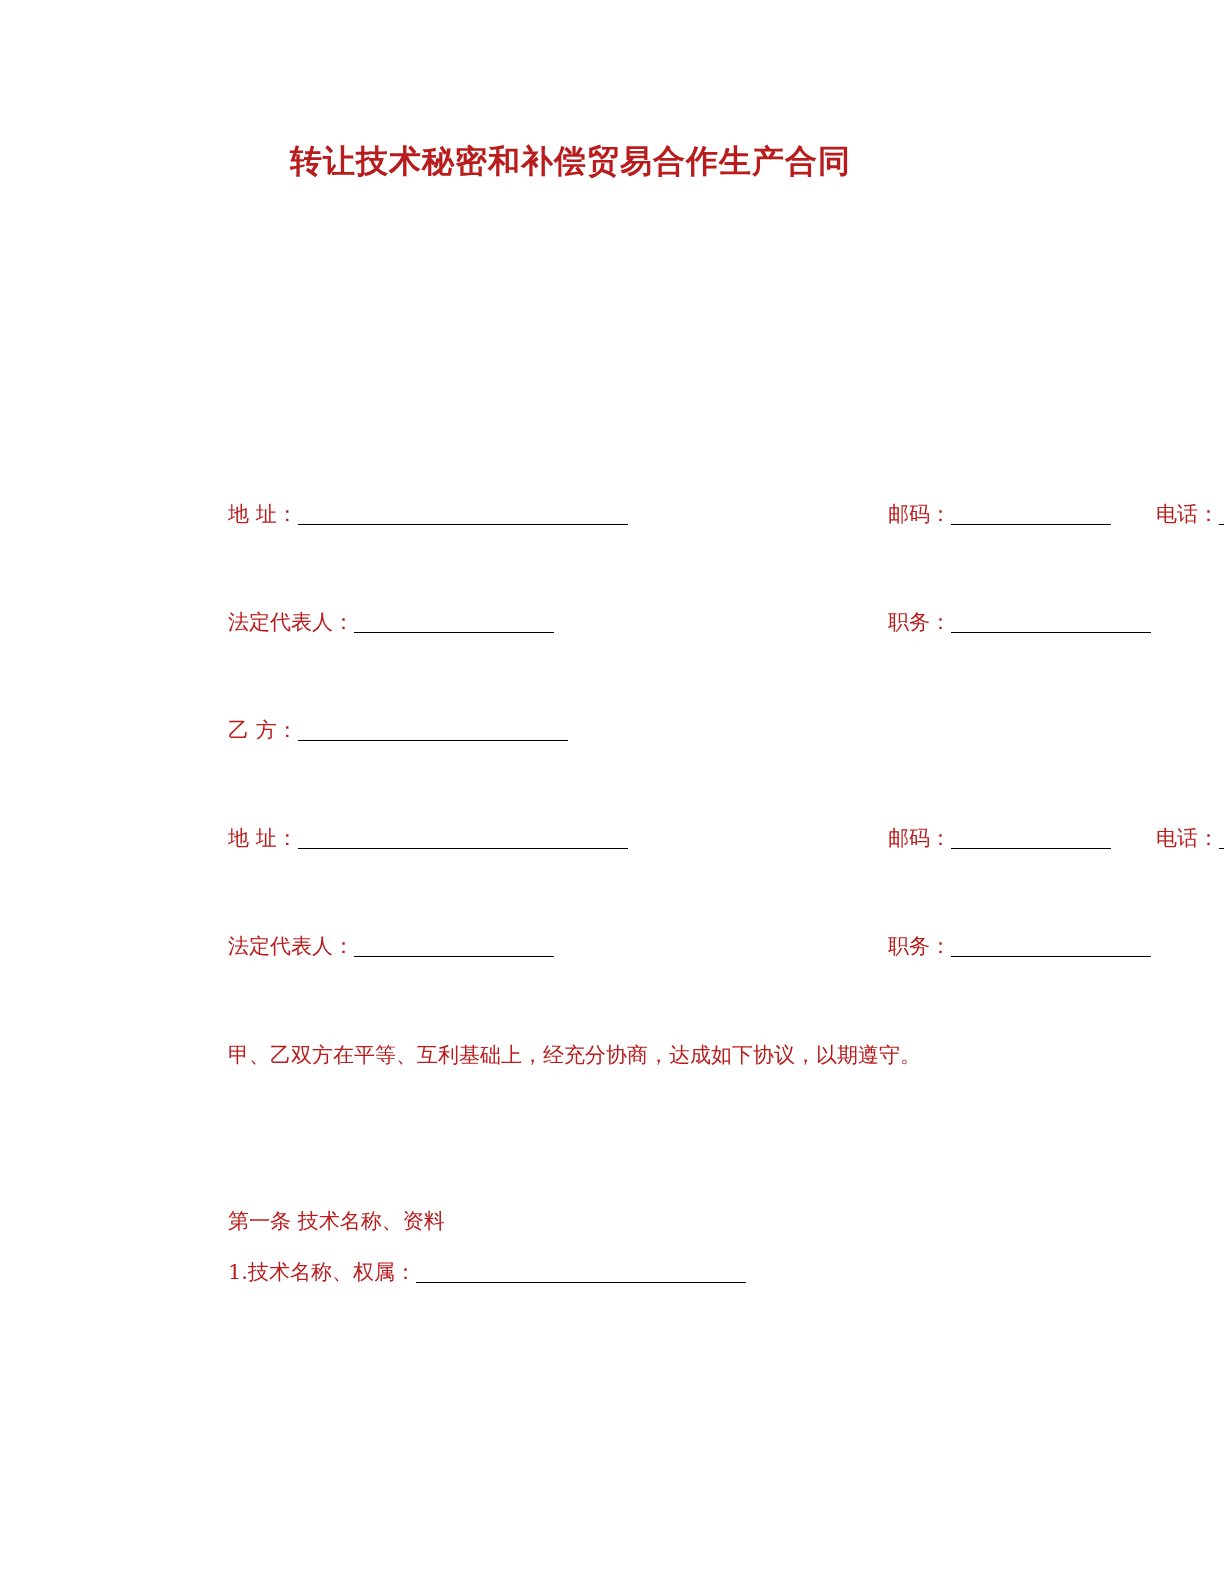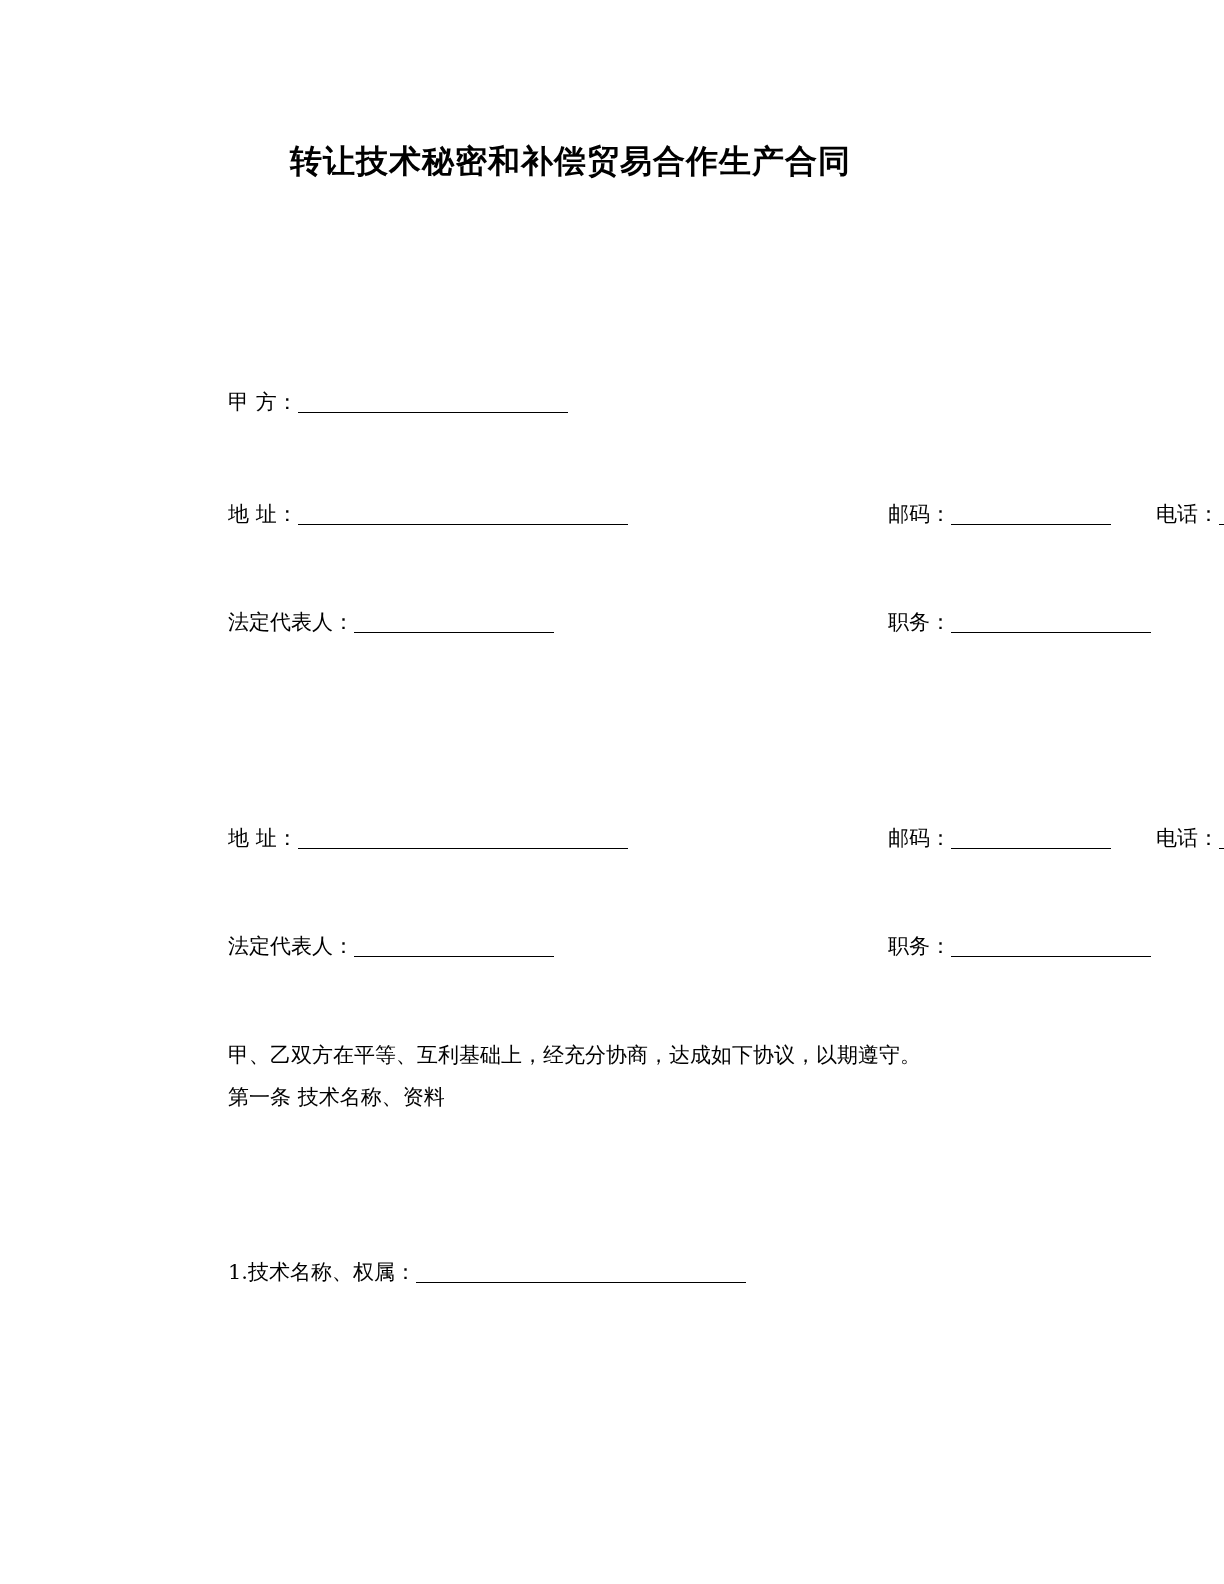--- a/index.html
+++ b/index.html
@@ -6,21 +6,21 @@
     margin: 0;
     padding: 0;
     background: #ffffff;
   }
   .page {
     position: relative;
     width: 984px;
     height: 1584px;
     background: #ffffff;
     font-family: "DejaVu Serif", "Liberation Serif", serif;
-    color: #000000;
+    color: #b91c1c;
     box-sizing: border-box;
   }
   .doc-title {
     position: absolute;
     left: 290px;
     top: 140px;
     font-family: "DejaVu Sans", "Liberation Sans", sans-serif;
     font-weight: bold;
     font-size: 32px;
     letter-spacing: 1px;
@@ -63,61 +63,61 @@
     white-space: nowrap;
   }
 </style>
 </head>
 <body>
 
 <div class="page">
 
   <div class="doc-title">转让技术秘密和补偿贸易合作生产合同</div>
 
-  <div class="line-row" style="top:388px;">
-    <span class="lbl">甲 方：</span><span class="blank" style="width:270px;"></span>
-  </div>
 
   <div class="line-row" style="top:500px;">
     <span class="lbl">地 址：</span><span class="blank" style="width:330px;"></span>
     <span class="col2">
       <span class="lbl">邮码：</span><span class="blank" style="width:160px;"></span>
     </span>
     <span class="col3">
       <span class="lbl">电话：</span><span class="blank" style="width:32px;"></span>
     </span>
   </div>
 
   <div class="line-row" style="top:608px;">
     <span class="lbl">法定代表人：</span><span class="blank" style="width:200px;"></span>
     <span class="col2">
       <span class="lbl">职务：</span><span class="blank" style="width:200px;"></span>
     </span>
   </div>
 
+  <div class="line-row" style="top:716px;">
+    <span class="lbl">乙 方：</span><span class="blank" style="width:270px;"></span>
+  </div>
 
   <div class="line-row" style="top:824px;">
     <span class="lbl">地 址：</span><span class="blank" style="width:330px;"></span>
     <span class="col2">
       <span class="lbl">邮码：</span><span class="blank" style="width:160px;"></span>
     </span>
     <span class="col3">
       <span class="lbl">电话：</span><span class="blank" style="width:32px;"></span>
     </span>
   </div>
 
   <div class="line-row" style="top:932px;">
     <span class="lbl">法定代表人：</span><span class="blank" style="width:200px;"></span>
     <span class="col2">
       <span class="lbl">职务：</span><span class="blank" style="width:200px;"></span>
     </span>
   </div>
 
   <div class="para" style="top:1040px;">甲、乙双方在平等、互利基础上，经充分协商，达成如下协议，以期遵守。</div>
 
-  <div class="para" style="top:1082px;">第一条 技术名称、资料</div>
+  <div class="para" style="top:1206px;">第一条 技术名称、资料</div>
 
   <div class="line-row" style="top:1258px;">
     <span class="lbl">1.技术名称、权属：</span><span class="blank" style="width:330px;"></span>
   </div>
 
 
 </div>
 
 </body></html>

